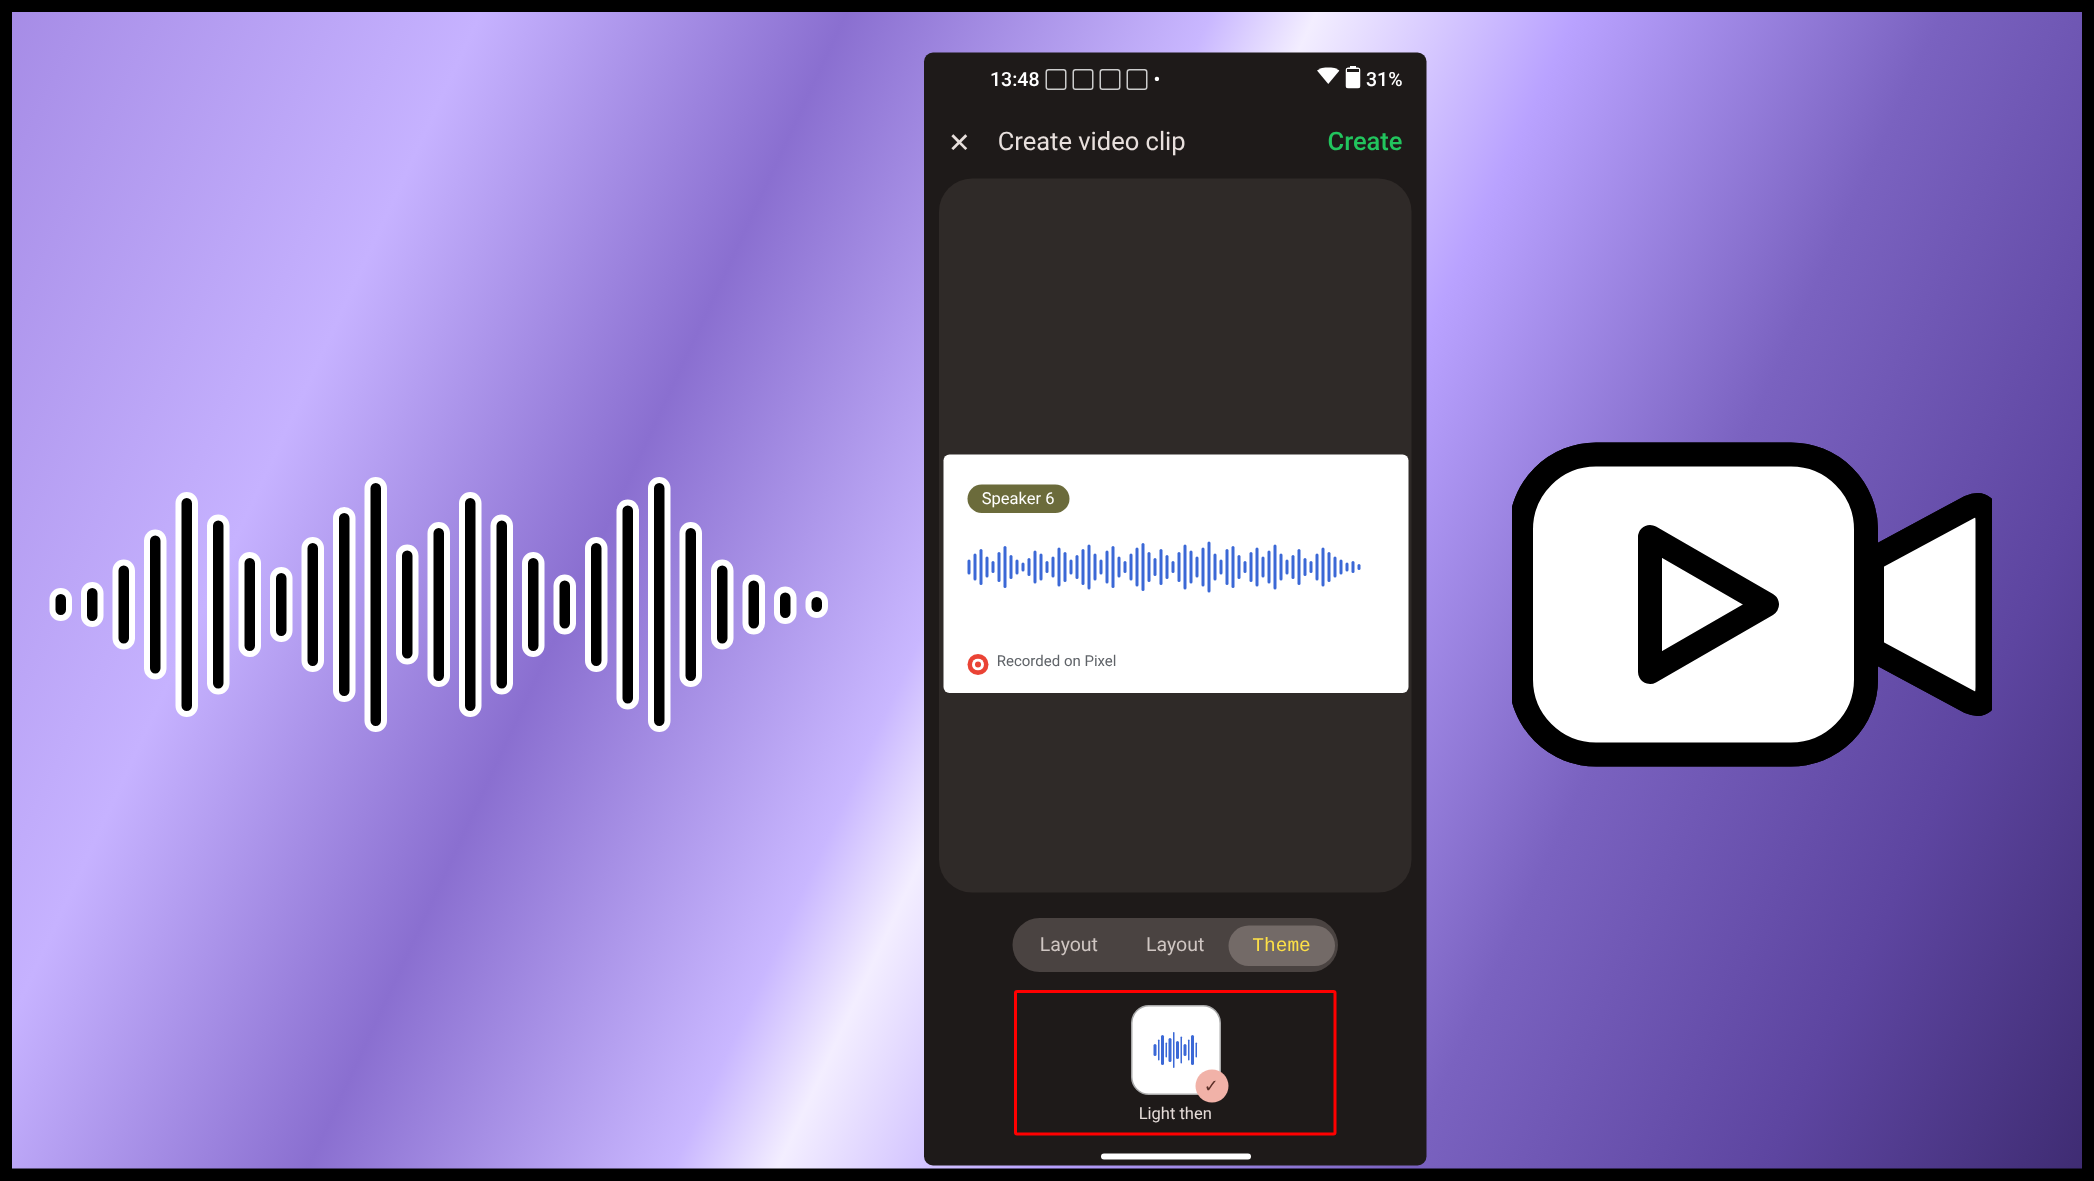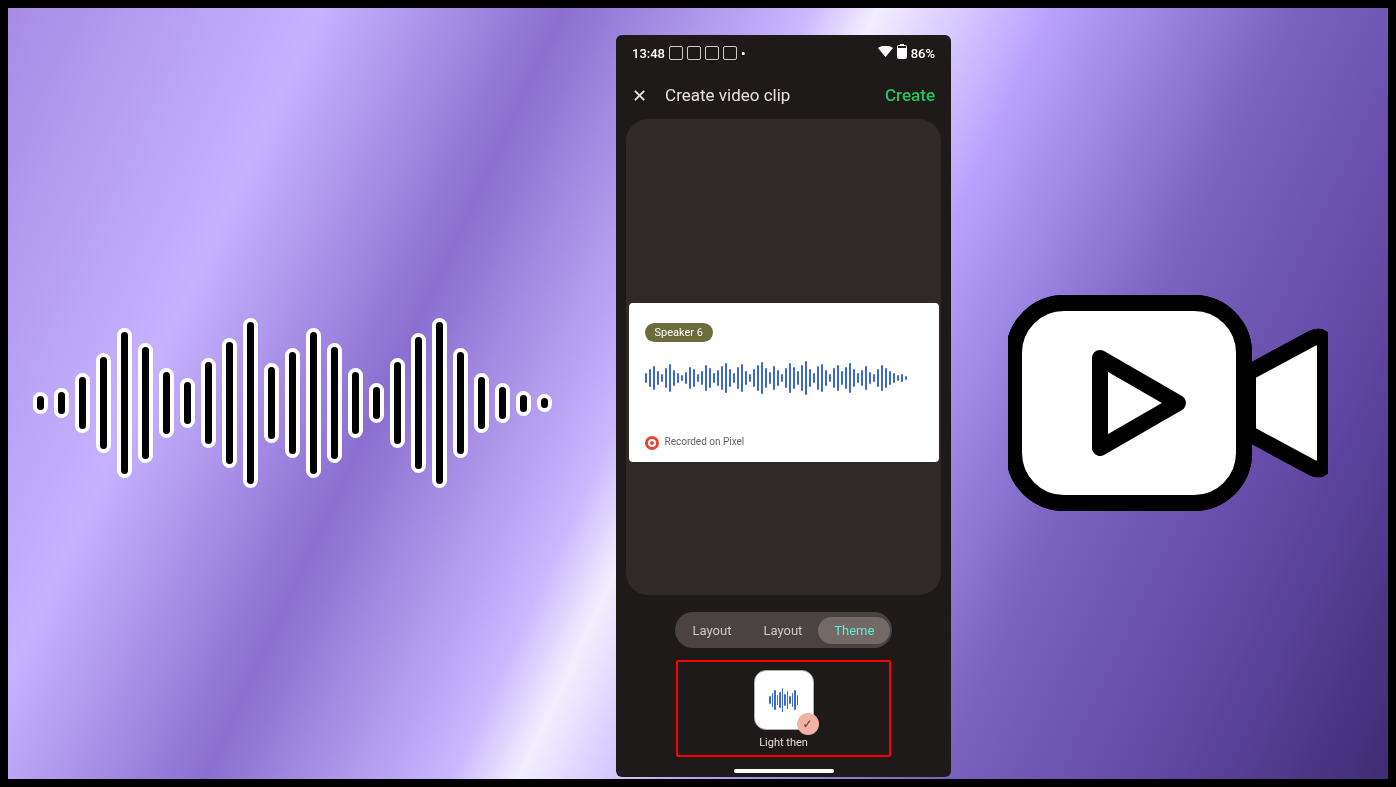--- a/index.html
+++ b/index.html
@@ -61,20 +61,21 @@
   }
   .statusbar {
     height: 36px;
     display: flex;
     align-items: center;
     justify-content: space-between;
     padding: 0 16px;
     color: #fff;
     font-size: 13px;
     font-weight: 500;
+    margin-left: 28px;
   }
   .status-left { display: flex; align-items: center; gap: 4px; }
   .status-left .ic { width: 14px; height: 14px; border: 1px solid #ccc; border-radius: 2px; display:inline-block;}
   .status-right { display: flex; align-items: center; gap: 4px; }
   .topbar {
     height: 48px;
     display: flex;
     align-items: center;
     padding: 0 16px;
     color: #e8e0dd;
@@ -160,21 +161,22 @@
   }
   .tabs .tab {
     padding: 6px 16px;
     color: #cfc6c2;
     font-size: 13px;
     border-radius: 20px;
     cursor: pointer;
   }
   .tabs .tab.active {
     background: #736a67;
-    color: #5eead4;
+    color: #fde047;
+    font-family: Liberation Mono, monospace;
   }
 
   
   .theme-row {
     border: 2px solid #f00;
     margin: 0 60px 12px;
     padding: 8px 4px 6px;
     display: flex;
     justify-content: space-around;
     border-radius: 2px;
@@ -282,21 +284,21 @@
               <path d="M7.5 11 L0 2 Q7.5 -3 15 2 Z" fill="#fff"></path>
             </svg>
         </span>
         <span>
           <svg width="10" height="15" viewBox="0 0 10 15">
               <rect x="0" y="1" width="10" height="14" rx="2" fill="#fff"></rect>
               <rect x="3" y="0" width="4" height="2" fill="#fff"></rect>
               <rect x="1" y="2" width="8" height="2" fill="#1e1a19"></rect>
             </svg>
         </span>
-        <span>86%</span>
+        <span>31%</span>
       </div>
     </div>
 
     <div class="topbar">
       <span class="close">✕</span>
       <span class="title">Create video clip</span>
       <span class="create">Create</span>
     </div>
 
     <div class="preview-area">

